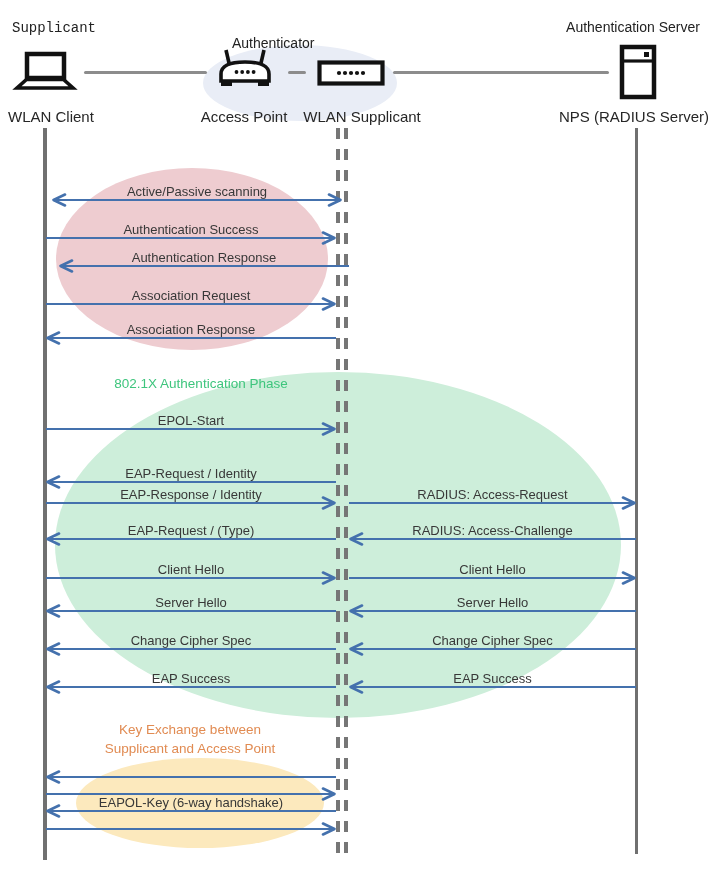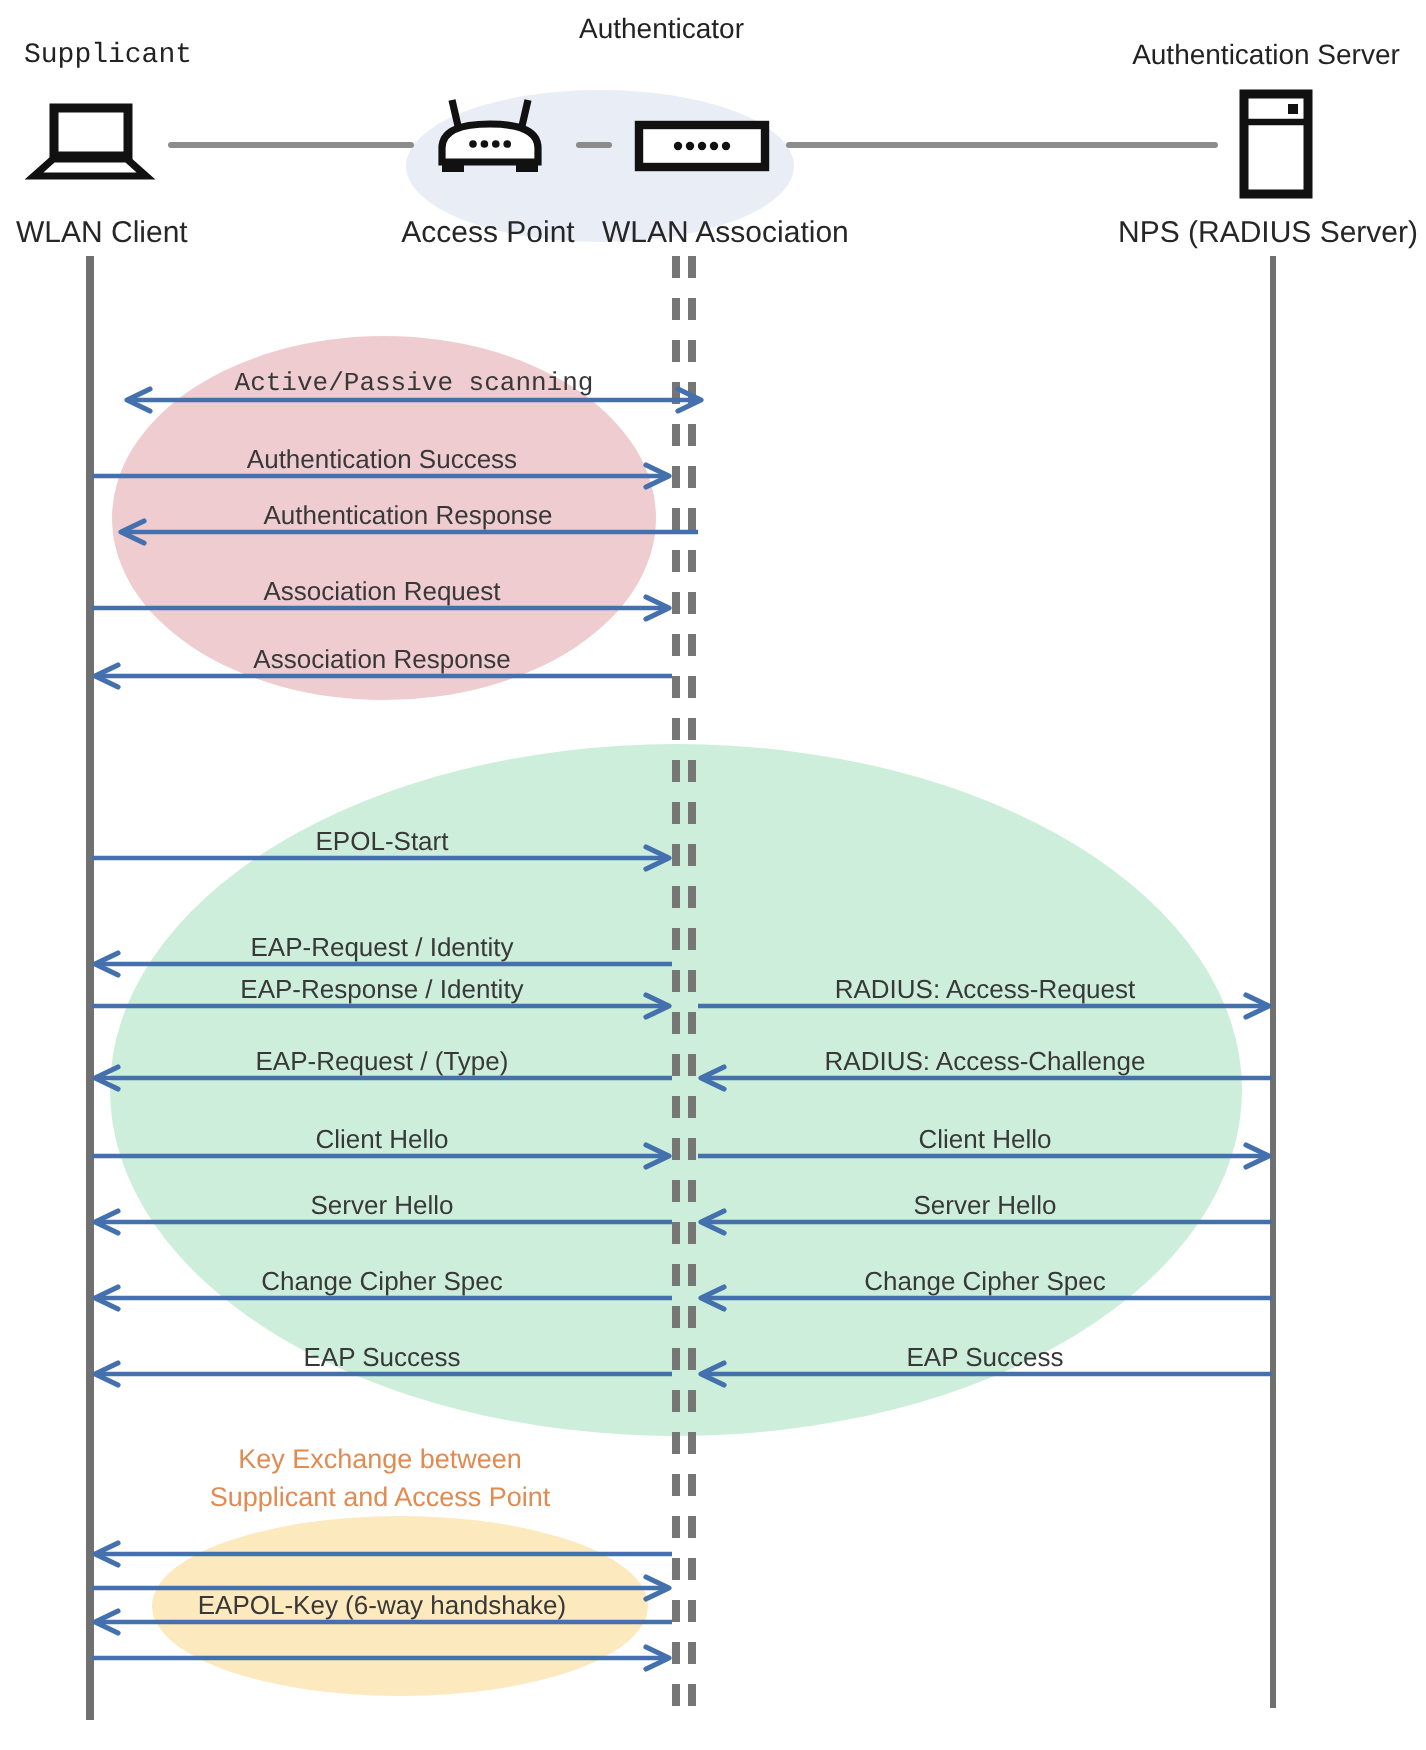--- a/index.html
+++ b/index.html
@@ -18,21 +18,21 @@
   .msg-svg{position:absolute;left:0;top:0;}
   .msg-label{position:absolute;left:0;right:0;bottom:9px;text-align:center;font-size:13px;
              color:#383838;white-space:nowrap;}
 </style>
 </head>
 <body>
 
 <div class="canvas">
 
   <div class="hdr-label" style="left:12px;top:20px;font-family:Liberation Mono, monospace;">Supplicant</div>
-  <div class="hdr-label" style="left:232px;top:6px;width:140px;text-align:right;">Authenticator</div>
+  <div class="hdr-label" style="left:232px;top:35px;width:140px;text-align:left;">Authenticator</div>
   <div class="hdr-label" style="left:543px;top:19px;width:180px;text-align:center;">Authentication Server</div>
 
   <div class="ellipse" style="left:203px;top:45px;width:194px;height:76px;background:#e9edf6;"></div>
 
   <div class="connector" style="left:84px;top:71px;width:123px;"></div>
   <div class="connector" style="left:288px;top:71px;width:18px;"></div>
   <div class="connector" style="left:393px;top:71px;width:216px;"></div>
 
   <svg class="icon" style="left:12px;top:51px;" width="66" height="40" viewBox="0 0 66 40">
     <rect x="15" y="3" width="37" height="24" fill="#fff" stroke="#111" stroke-width="4.5"></rect>
@@ -61,37 +61,38 @@
   </svg>
 
   <svg class="icon" style="left:619px;top:44px;" width="38" height="56" viewBox="0 0 38 56">
     <rect x="3" y="3" width="32" height="50" fill="#fff" stroke="#111" stroke-width="4.5"></rect>
     <line x1="3" y1="17" x2="35" y2="17" stroke="#111" stroke-width="3.2"></line>
     <rect x="25" y="8" width="5" height="5" fill="#111"></rect>
   </svg>
 
   <div class="node-label" style="left:8px;top:108px;text-align:left;">WLAN Client</div>
   <div class="node-label" style="left:184px;top:108px;width:120px;">Access Point</div>
-  <div class="node-label" style="left:301px;top:108px;width:122px;">WLAN Association</div>
+  <div class="node-label" style="left:301px;top:108px;width:122px;">WLAN Supplicant</div>
   <div class="node-label" style="left:544px;top:108px;width:180px;">NPS (RADIUS Server)</div>
 
   <div class="ellipse" style="left:56px;top:168px;width:272px;height:182px;background:#eeccd0;"></div>
   <div class="ellipse" style="left:55px;top:372px;width:566px;height:346px;background:#cdeeda;"></div>
   <div class="ellipse" style="left:76px;top:758px;width:248px;height:90px;background:#fce9bd;"></div>
 
   <div class="lifeline" style="left:43px;top:128px;width:4px;height:732px;background:#707070;"></div>
   <div class="dashline" style="left:336px;top:128px;height:728px;"></div>
   <div class="dashline" style="left:344px;top:128px;height:728px;"></div>
   <div class="lifeline" style="left:635px;top:128px;width:3px;height:726px;background:#707070;"></div>
 
+  <div class="phase-title" style="left:51px;top:376px;width:300px;color:#3ec57d;">802.1X Authentication Phase</div>
   <div class="phase-title" style="left:40px;top:741px;width:300px;color:#e18b52;">Supplicant and Access Point</div>
   <div class="phase-title" style="left:40px;top:722px;width:300px;color:#e18b52;">Key Exchange between</div>
 
   <div id="messages-layer">
-      <div class="msg" style="left: 62px; top: 192px; width: 290px; font-family: Liberation Mono, monospace;">
+      <div class="msg" style="left: 52px; top: 192px; width: 290px;">
         <div class="msg-label">Active/Passive scanning</div>
         <svg width="290" height="16" class="msg-svg">
           <line x1="4" x2="286" y1="8" y2="8" stroke="#4471ad" stroke-width="2.2"></line>
           <path d="M 277 2.5 L 288.5 8 L 277 13.5" fill="none" stroke="#4471ad" stroke-width="2.6" stroke-linecap="round" stroke-linejoin="round"></path>
           <path d="M 13 2.5 L 1.5 8 L 13 13.5" fill="none" stroke="#4471ad" stroke-width="2.6" stroke-linecap="round" stroke-linejoin="round"></path>
         </svg>
       </div>
       <div class="msg" style="left: 46px; top: 230px; width: 290px;">
         <div class="msg-label">Authentication Success</div>
         <svg width="290" height="16" class="msg-svg">

